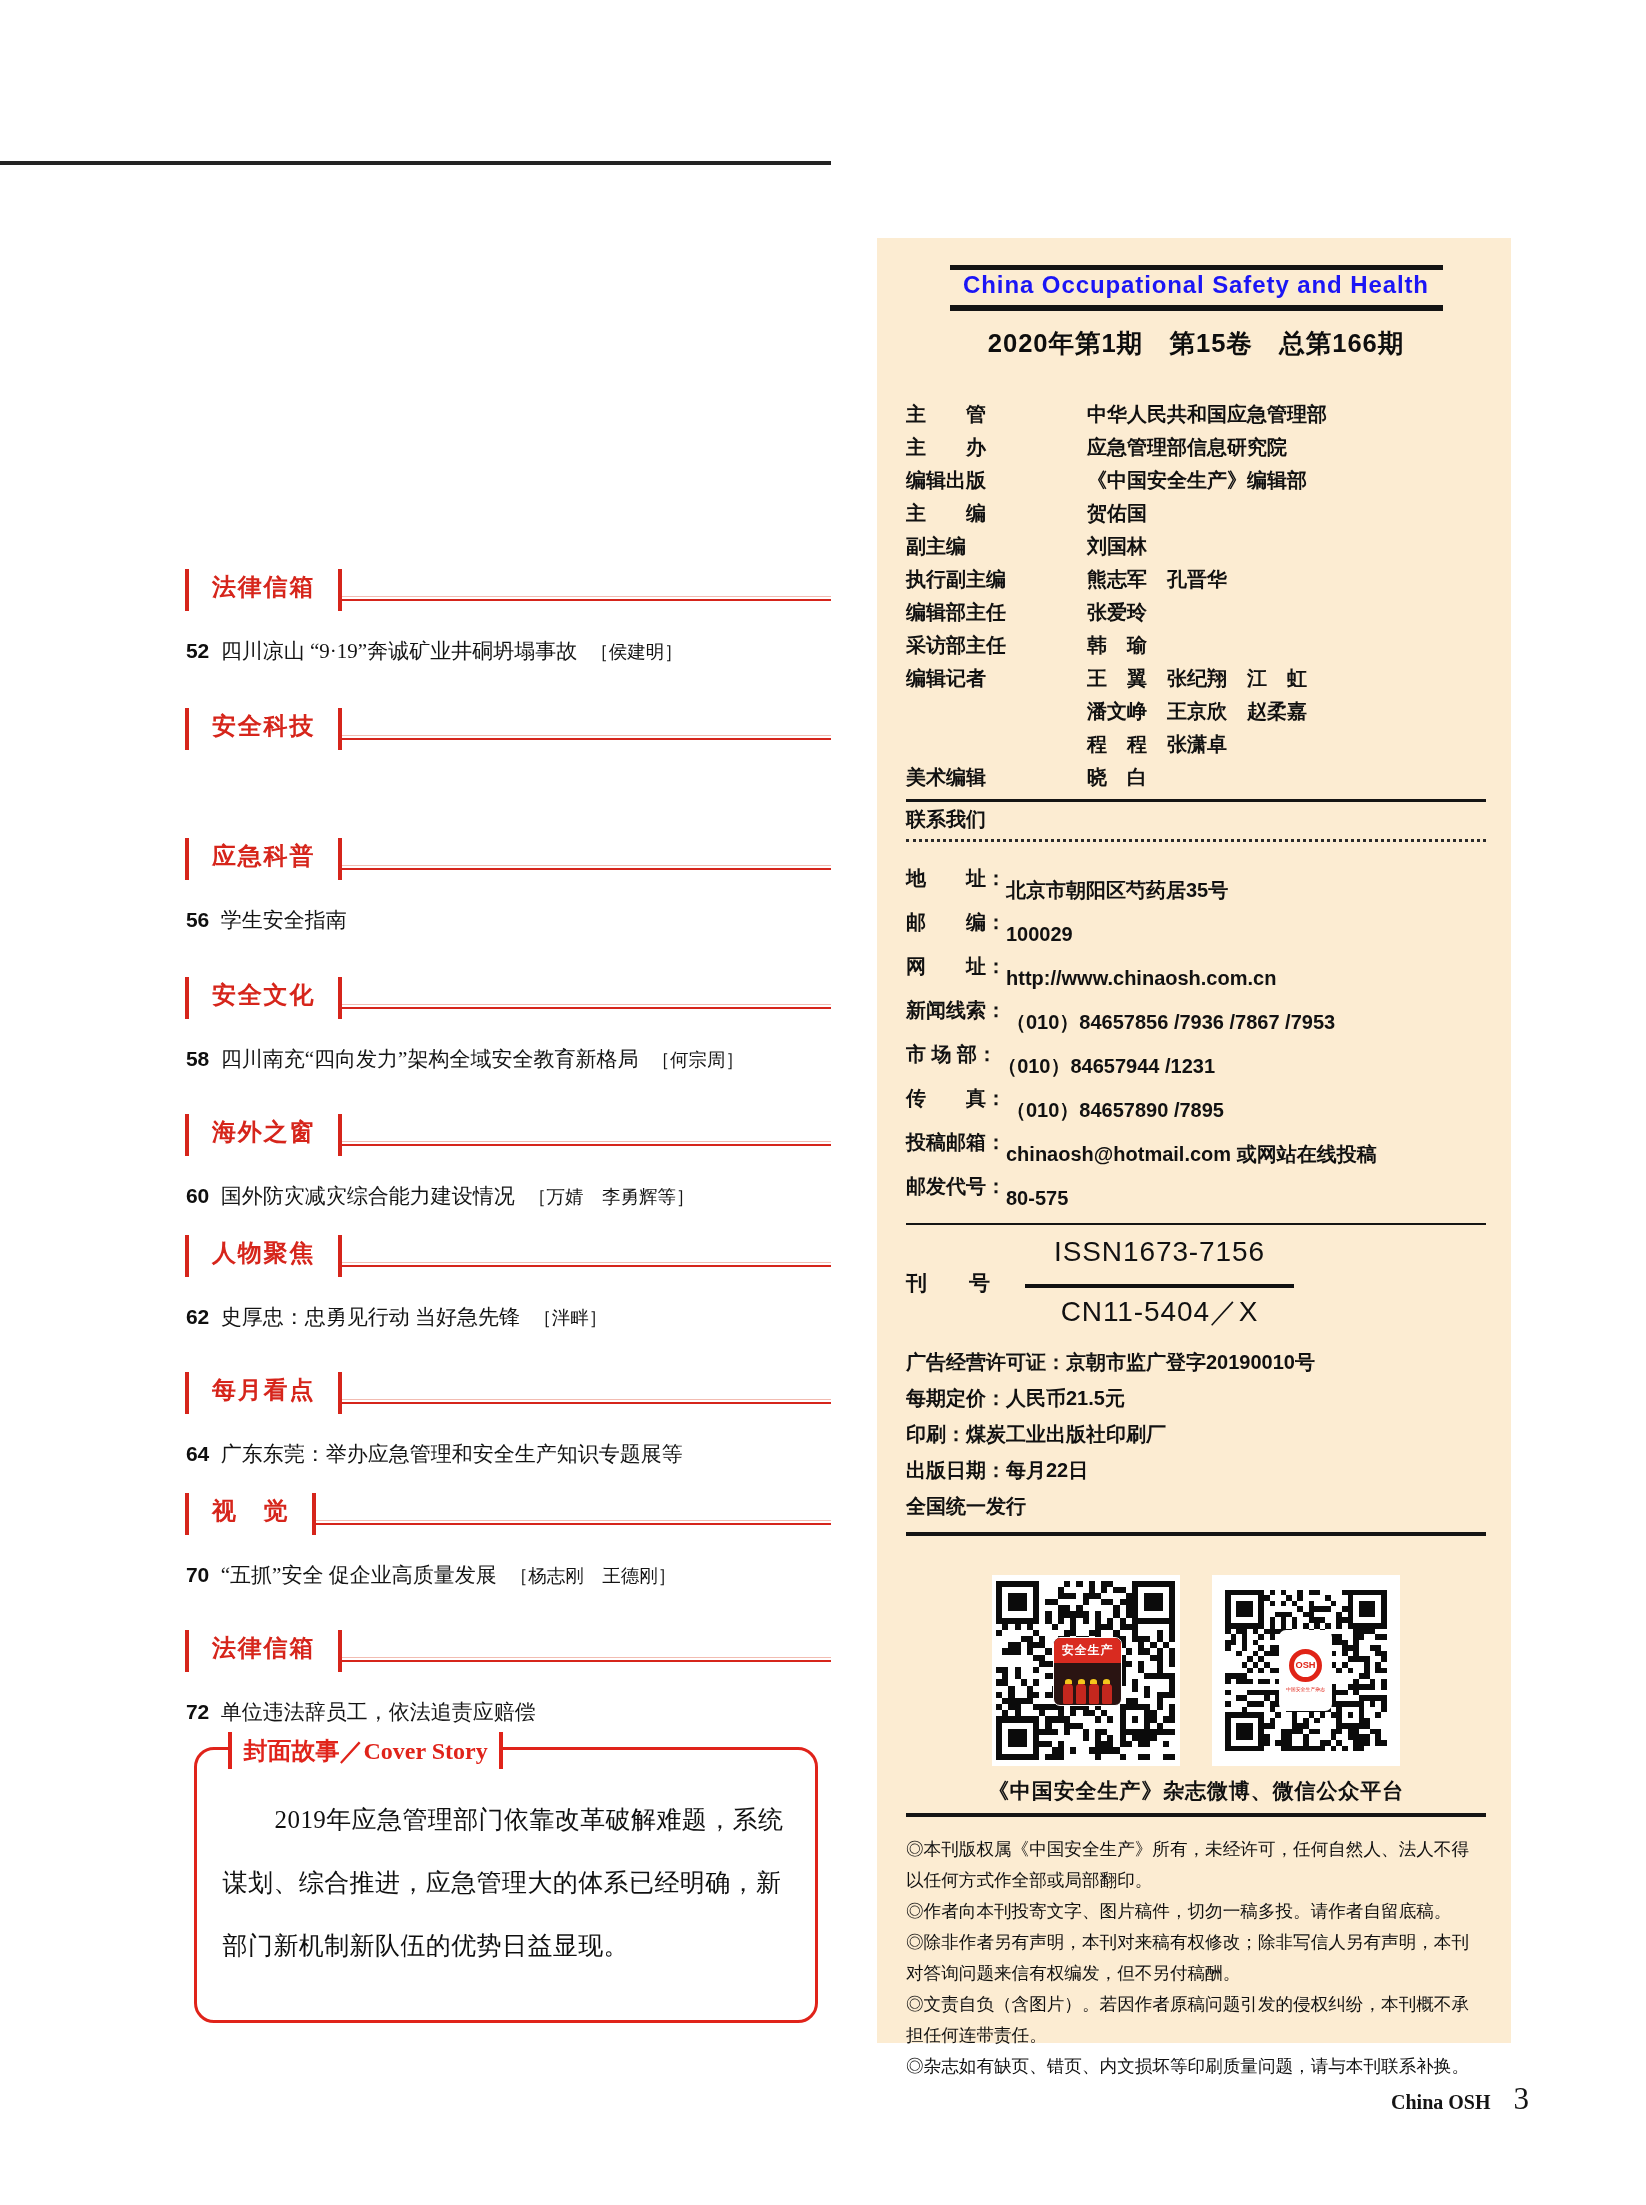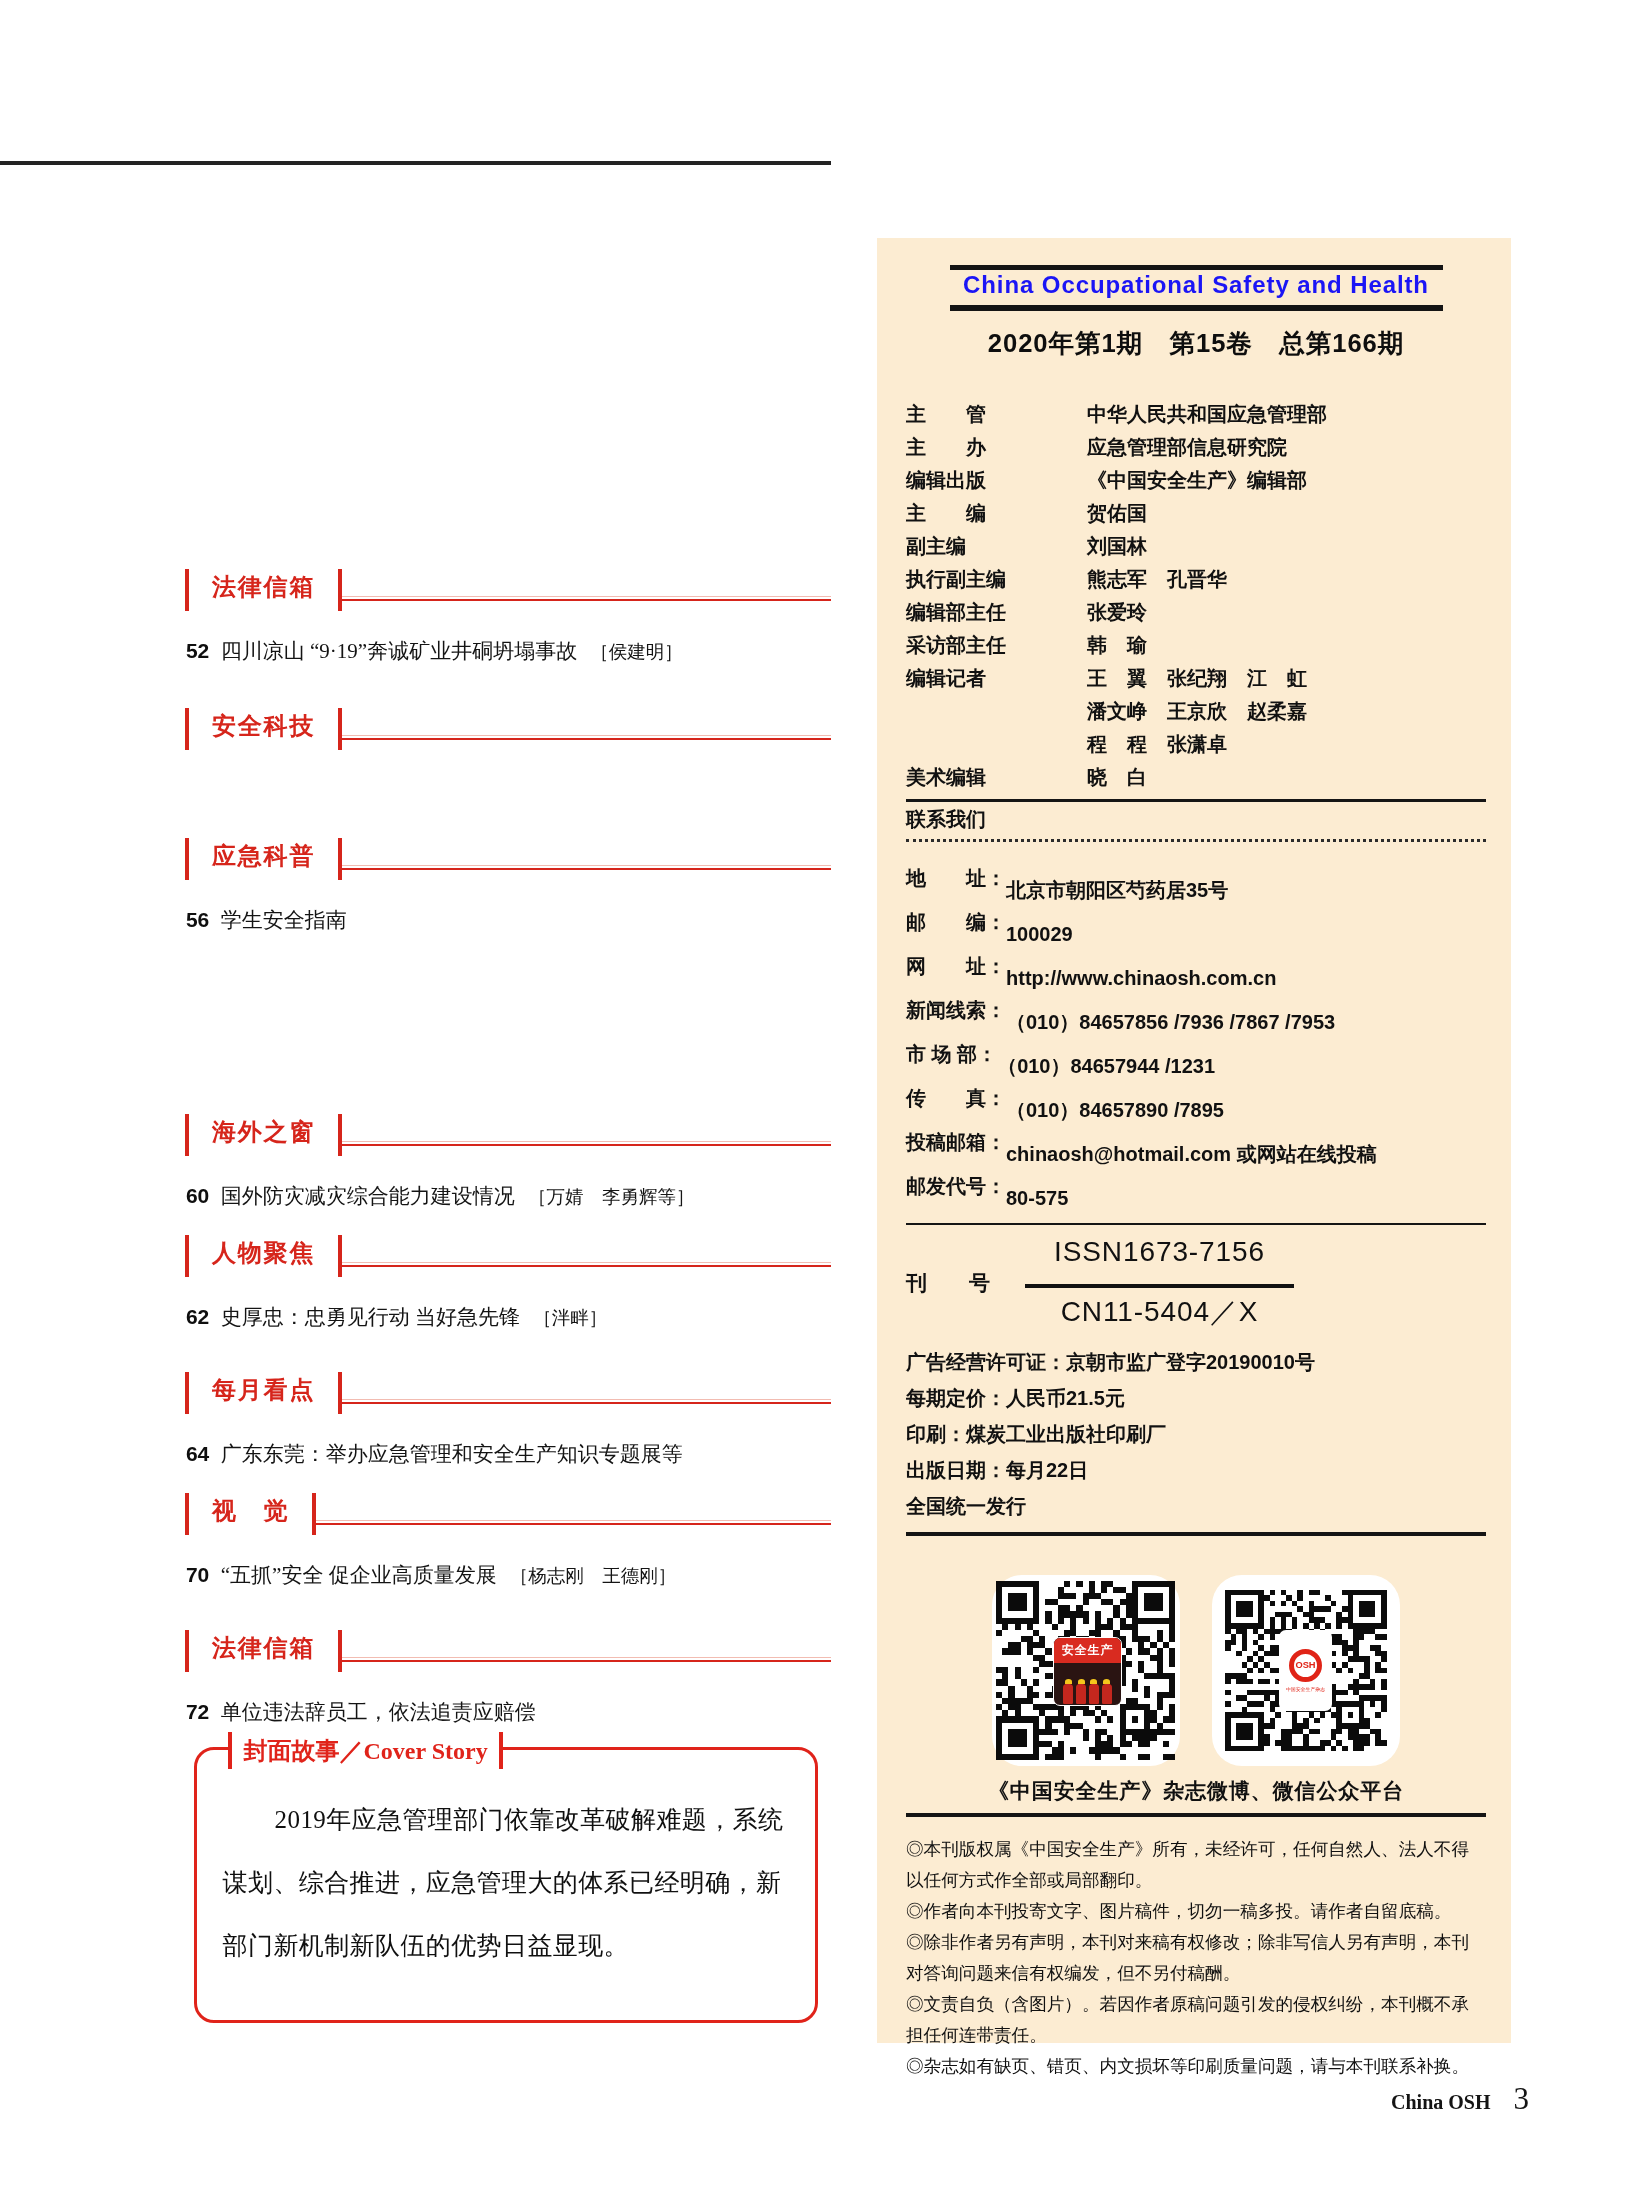--- a/index.html
+++ b/index.html
@@ -53,21 +53,21 @@
   .r2{margin-top:8.8px;}
   .kanhao{display:flex;align-items:center;margin-top:10.6px;}
   .k-label{flex:0 0 119px;font-size:21px;font-weight:600;white-space:pre;}
   .k-frac{width:269px;text-align:center;}
   .k-issn{font-size:28px;letter-spacing:0.9px;padding-bottom:16px;border-bottom:4px solid #111;}
   .k-cn{font-size:28px;letter-spacing:0.9px;padding-top:5.3px;}
   .pub-list{margin-top:13.2px;}
   .pub-row{font-size:20px;line-height:36px;font-weight:600;}
   .r3{margin-top:8px;height:3.5px;}
   .qr-row{margin-top:39px;display:flex;justify-content:center;gap:32px;}
-  .qr-tile{position:relative;width:188px;height:191px;background:#fff;flex:0 0 auto;border-radius:30px;}
+  .qr-tile{position:relative;width:188px;height:191px;background:#fff;flex:0 0 auto;}
   .qr-canvas{position:absolute;inset:4.4px;}
   .qr-canvas.pad{inset:13.2px;}
   .qr-ov-left{position:absolute;left:61px;top:62px;width:67px;height:67px;border-radius:7px;
               overflow:hidden;border:1.8px solid #fff;background:#2a1412;}
   .ov-band{height:25.6px;background:#d92b20;color:#fff;font-size:12px;font-weight:700;
            text-align:center;line-height:25.6px;letter-spacing:0.9px;}
   .ov-photo{display:flex;justify-content:center;align-items:flex-end;gap:3.1px;height:41px;padding-bottom:3.5px;}
   .person{width:9.7px;height:20px;background:#c4271e;border-radius:3.5px 3.5px 1.3px 1.3px;position:relative;}
   .person::before{content:"";position:absolute;top:-5.3px;left:1.3px;width:7px;height:5.3px;
                   border-radius:50% 50% 0 0;background:#f4c61c;}
@@ -123,20 +123,33 @@
       <span class="vbar"></span>
       <span class="sec-line"></span>
     </div>
     <div class="article">
       <span class="a-num">56</span>
       <span class="a-title">学生安全指南</span>
       <span class="author"></span>
     </div>
   </section>
 
+  <section class="toc-sec" style="top:977px">
+    <div class="sec-head">
+      <span class="vbar"></span>
+      <span class="sec-title">安全文化</span>
+      <span class="vbar"></span>
+      <span class="sec-line"></span>
+    </div>
+    <div class="article">
+      <span class="a-num">58</span>
+      <span class="a-title">四川南充“四向发力”架构全域安全教育新格局</span>
+      <span class="author">何宗周</span>
+    </div>
+  </section>
 
   <section class="toc-sec" style="top:1114px">
     <div class="sec-head">
       <span class="vbar"></span>
       <span class="sec-title">海外之窗</span>
       <span class="vbar"></span>
       <span class="sec-line"></span>
     </div>
     <div class="article">
       <span class="a-num">60</span>

